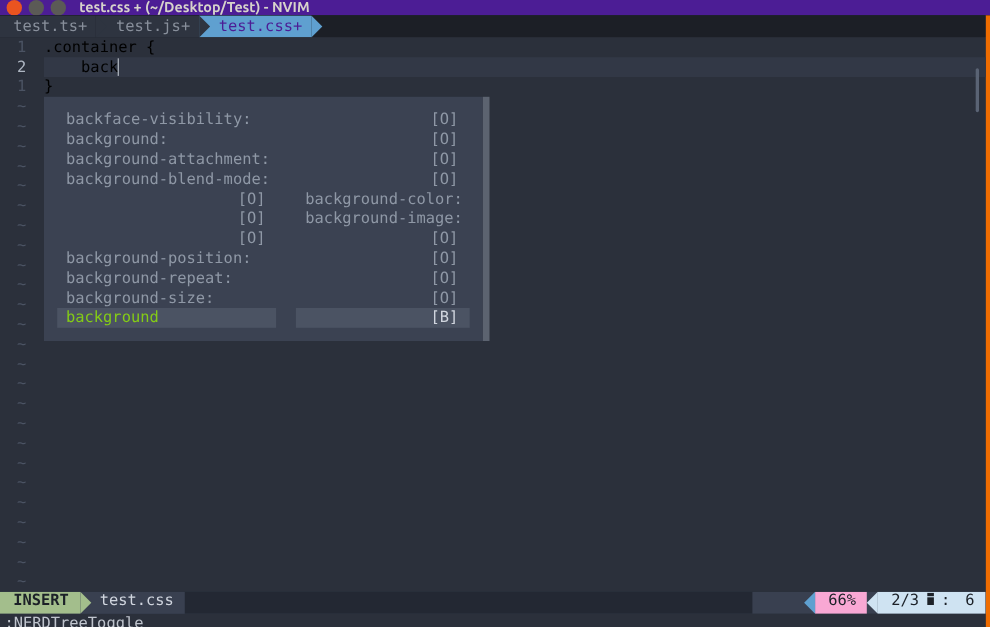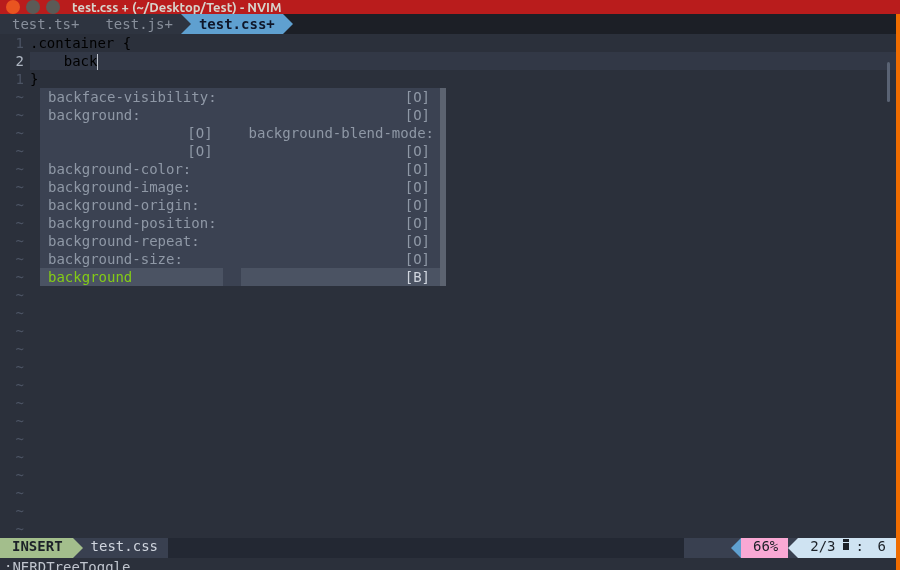--- a/index.html
+++ b/index.html
@@ -13,21 +13,21 @@
   }
   .window {
     width: 900px;
     height: 570px;
     display: flex;
     flex-direction: column;
   }
   
   .titlebar {
     height: 26px;
-    background: #b91c1c;
+    background: #4c1d95;
     display: flex;
     align-items: flex-start;
     padding: 0 6px;
     gap: 6px;
   }
   .titlebar .dot {
     width: 14px; height: 14px; border-radius: 50%;
     display: flex; align-items: center; justify-content: center;
   }
   .dot-close { background: #e95420; }
@@ -62,22 +62,22 @@
     padding: 0 8px 0 12px;
     color: #8f98a6;
     position: relative;
   }
   .tab.inactive {
     background: #2e3440;
     color: #888f9b;
   }
   .tab.active {
     background: #5fa0d0;
-    color: #0f172a;
-    font-weight: 700;
+    color: #4c1d95;
+    font-weight: 400;
     text-align: center;
   }
   .tab .sep {
     position: absolute;
     right: -10px;
     top: 0;
     width: 0; height: 0;
     border-top: 10px solid transparent;
     border-bottom: 10px solid transparent;
     z-index: 2;
@@ -117,21 +117,21 @@
   
   .popup {
     position: absolute;
     top: 54px;
     left: 40px;
     background: #3b4252;
     color: #9aa3b2;
     display: grid;
     grid-template-columns: auto auto;
     column-gap: 18px;
-    padding: 0;
+    padding: 12px;
     font-size: 14px;
     line-height: 18px;
   }
   .popup .pname { padding: 0 6px 0 8px; color: #8f98a6; }
   .popup .pkind { padding: 0 10px 0 0; color: #8f98a6; text-align: right;}
   .popup-scroll {
     position: absolute;
     right: -6px;
     top: 0;
     width: 6px;
@@ -220,21 +220,21 @@
   .cmdline {
     height: 20px;
     background: #2b303b;
     color: #c0c5ce;
     padding: 1px 4px;
     font-size: 14px;
   }
   .line-row { display: flex; }
   .gut-col { width: 30px; text-align: right; padding-right: 6px; color: #4b5363; }
   .gut-col.cur { color: #aeb6c2; }
-  .code-col { flex:1; white-space: pre; }
+  .code-col { flex:1; white-space: pre; margin-left: 10px; }
   .code-col.cur { background: #323846; }
 </style>
 </head>
 <body>
 
 <div class="window">
 
   <div class="titlebar">
     <div class="dot dot-close"></div>
     <div class="dot dot-min"></div>
@@ -375,29 +375,29 @@
               <div class="gut-col tilde">~</div>
               <div class="code-col"></div>
             </div>
           </div>
 
         <div class="popup" id="popup">
             <div class="pname">backface-visibility:</div>
             <div class="pkind">[O]</div>
             <div class="pname">background:</div>
             <div class="pkind">[O]</div>
+            <div class="pname">background-attachment:</div>
             <div class="pkind">[O]</div>
             <div class="pname">background-blend-mode:</div>
             <div class="pkind">[O]</div>
             <div class="pkind">[O]</div>
             <div class="pname">background-color:</div>
             <div class="pkind">[O]</div>
             <div class="pname">background-image:</div>
             <div class="pkind">[O]</div>
-            <div class="pname">background-origin:</div>
             <div class="pkind">[O]</div>
             <div class="pname">background-position:</div>
             <div class="pkind">[O]</div>
             <div class="pname">background-repeat:</div>
             <div class="pkind">[O]</div>
             <div class="pname">background-size:</div>
             <div class="pkind">[O]</div>
             <div class="pname last-row" style="background: rgb(75, 83, 99); color: #84cc16;">background</div>
             <div class="pkind last-row" style="background: rgb(75, 83, 99); color: rgb(208, 213, 222);">[B]</div>
             <div class="popup-scroll"></div>

